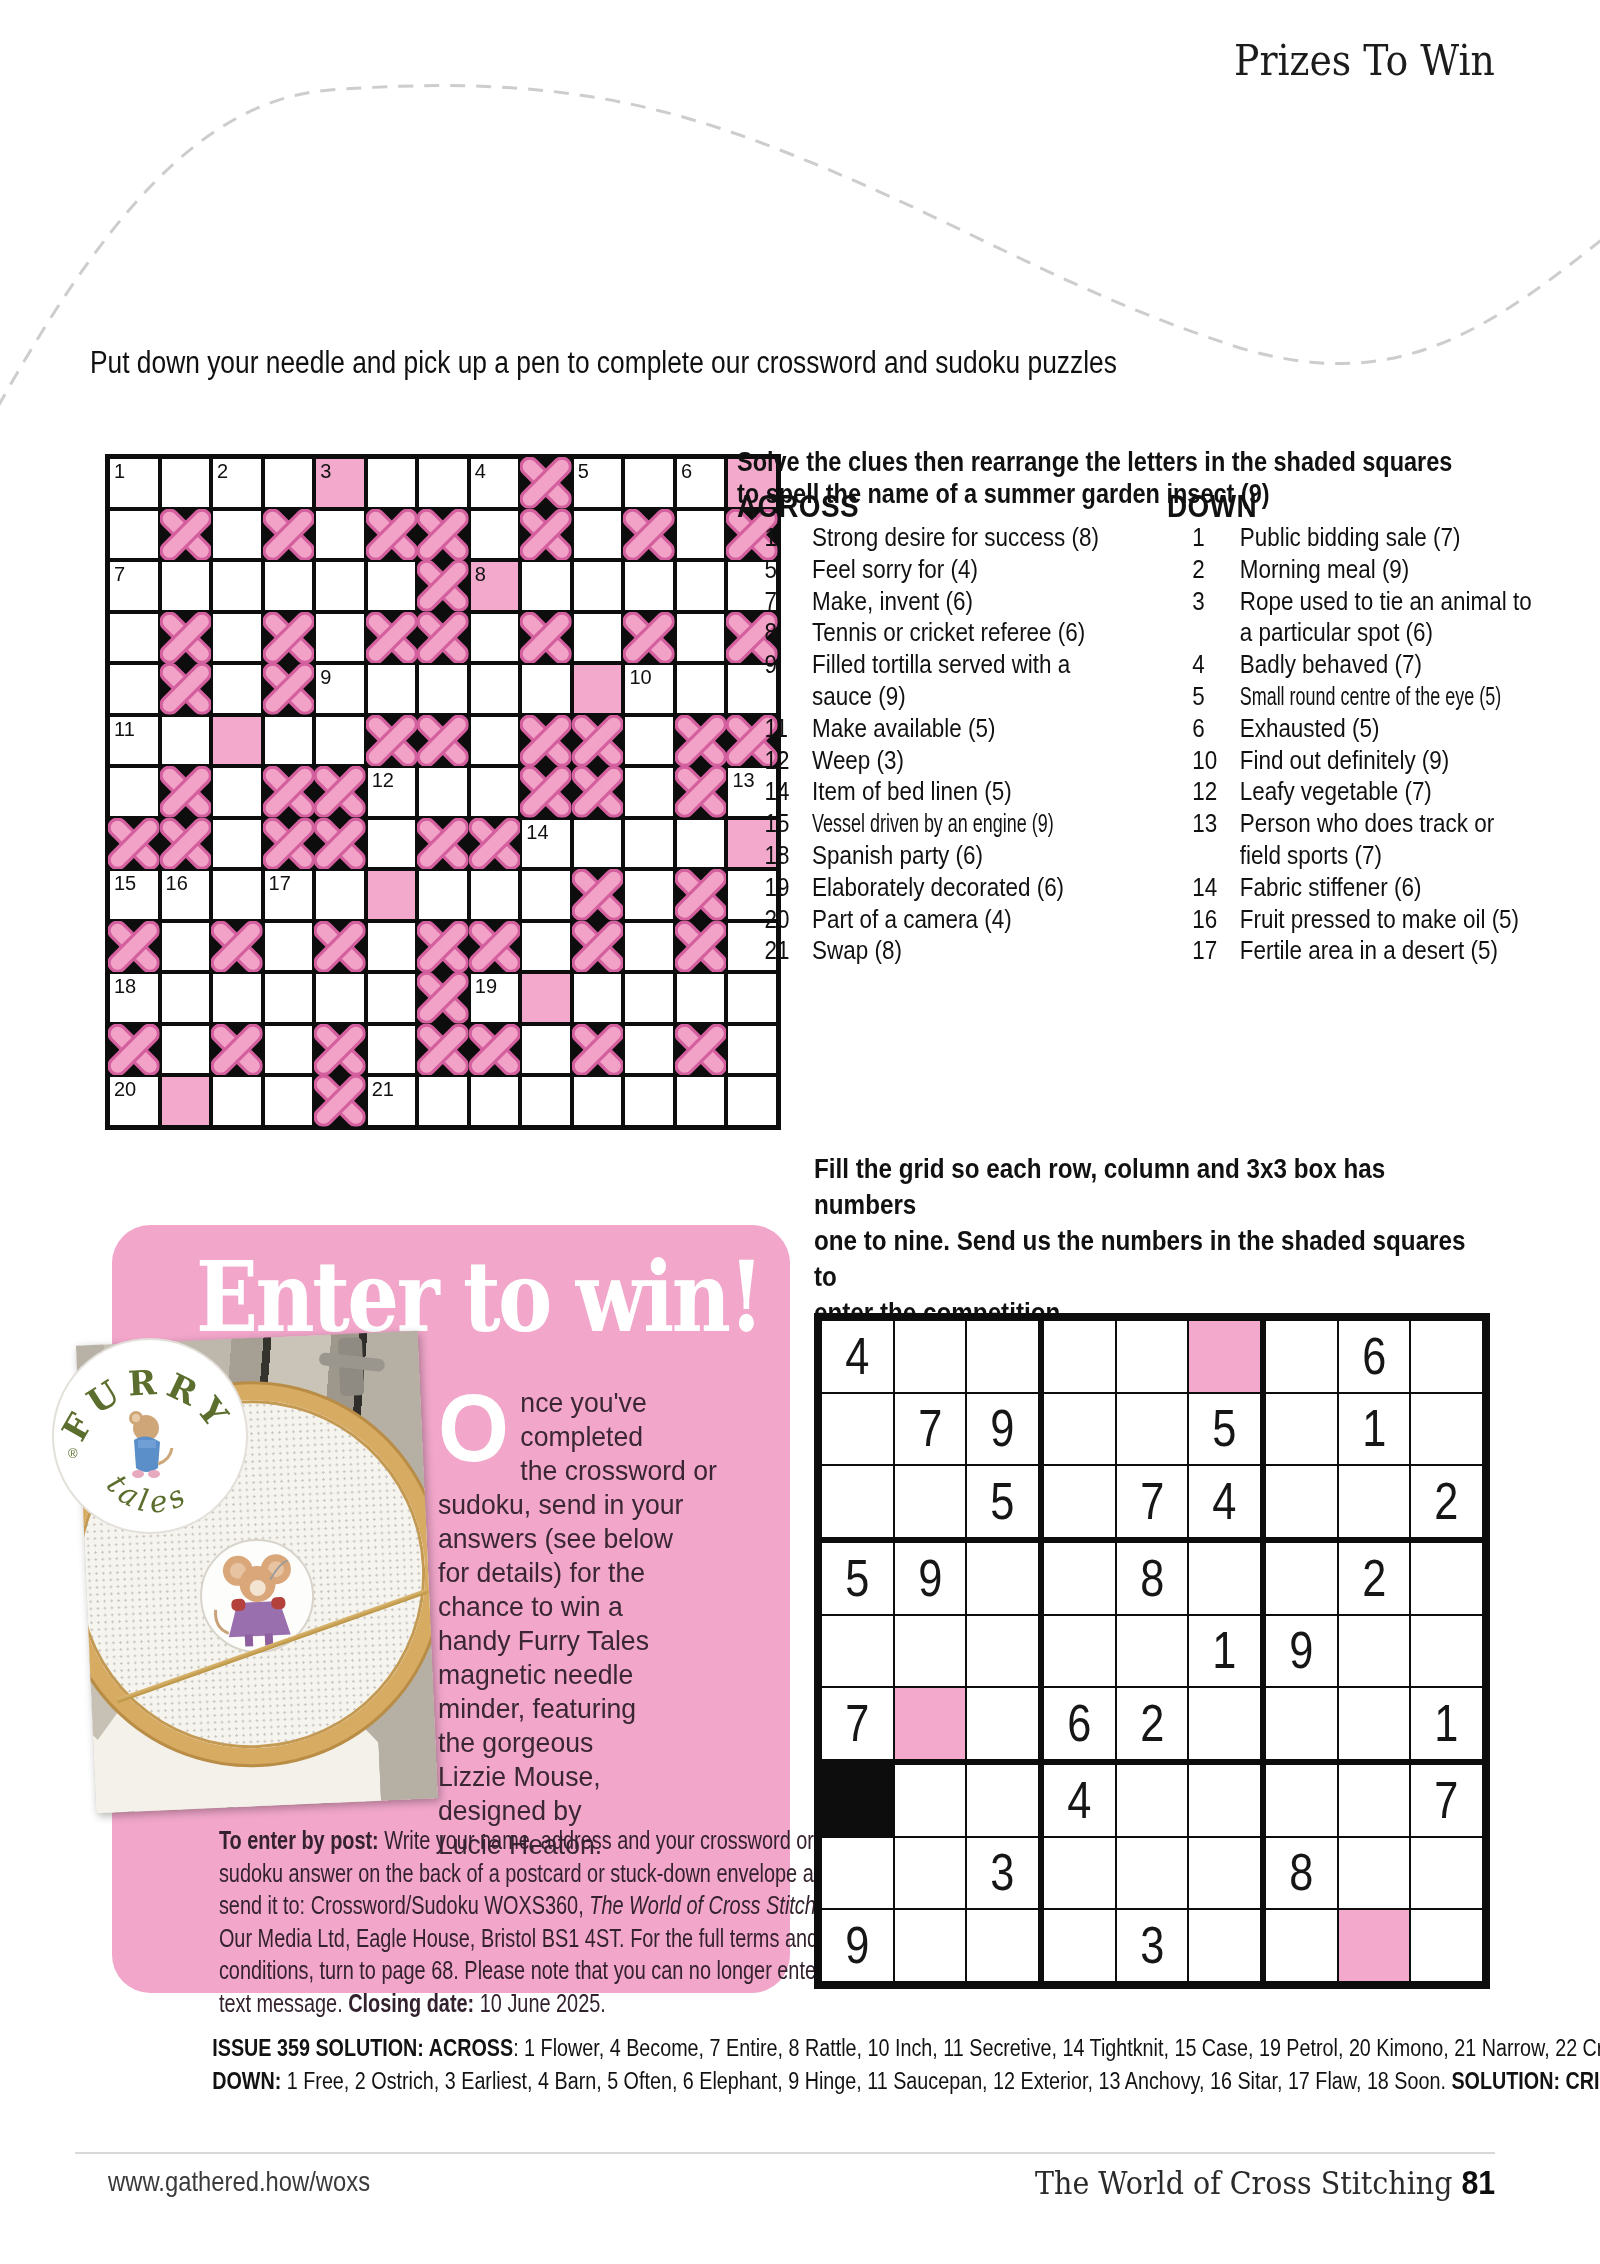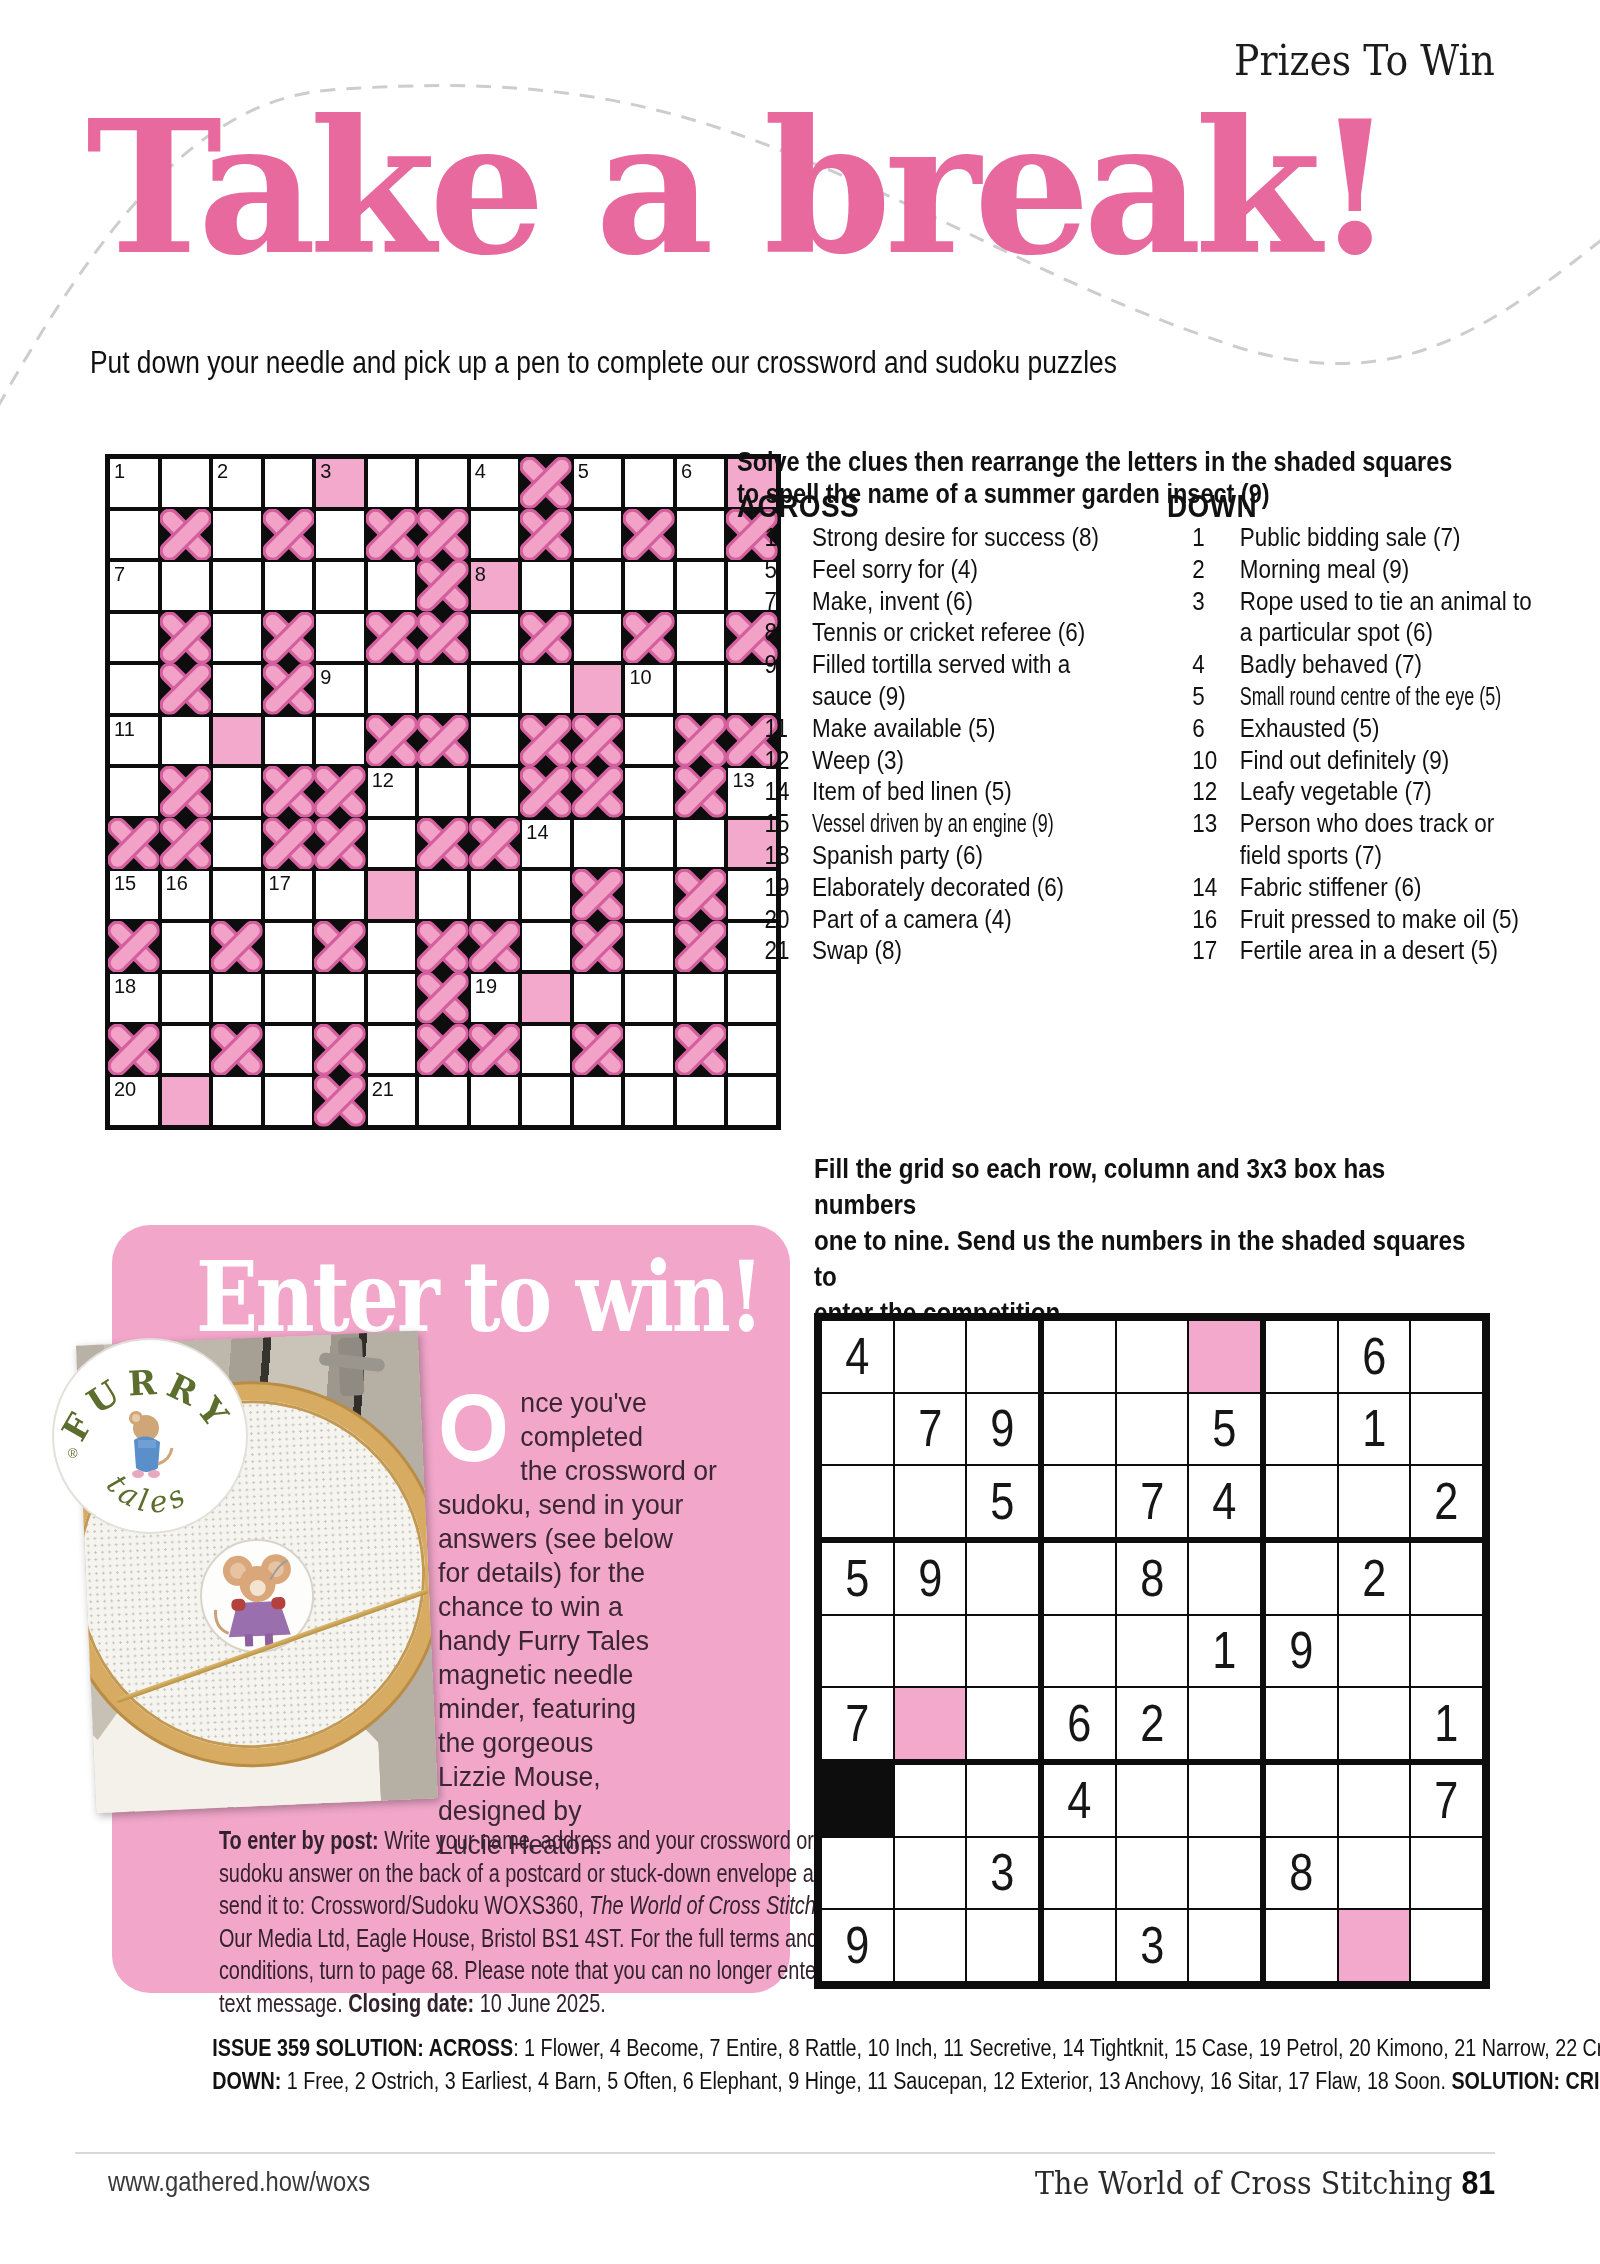--- a/index.html
+++ b/index.html
@@ -102,21 +102,20 @@
         </g>
       </symbol>
     </defs>
   </svg>
 
   <svg class="abs curve" width="1600" height="500" viewBox="0 0 1600 500">
     <path d="M -15 430 C 100 220 200 100 330 90 C 520 76 640 95 780 150 C 960 220 1060 290 1240 348 C 1400 395 1490 330 1620 225" fill="none" stroke="#cdcdcd" stroke-width="3" stroke-dasharray="15 11"></path>
   </svg>
 
   <div class="abs kicker">Prizes To Win</div>
-  <div class="abs title">Take a break!</div>
   <div class="abs subtitle sqz">Put down your needle and pick up a pen to complete our crossword and sudoku puzzles</div>
 
   <div class="abs cw-grid">
       <div class="cwc">
         <span class="cnum">1</span>
       </div>
       <div class="cwc"></div>
       <div class="cwc">
         <span class="cnum">2</span>
       </div>

